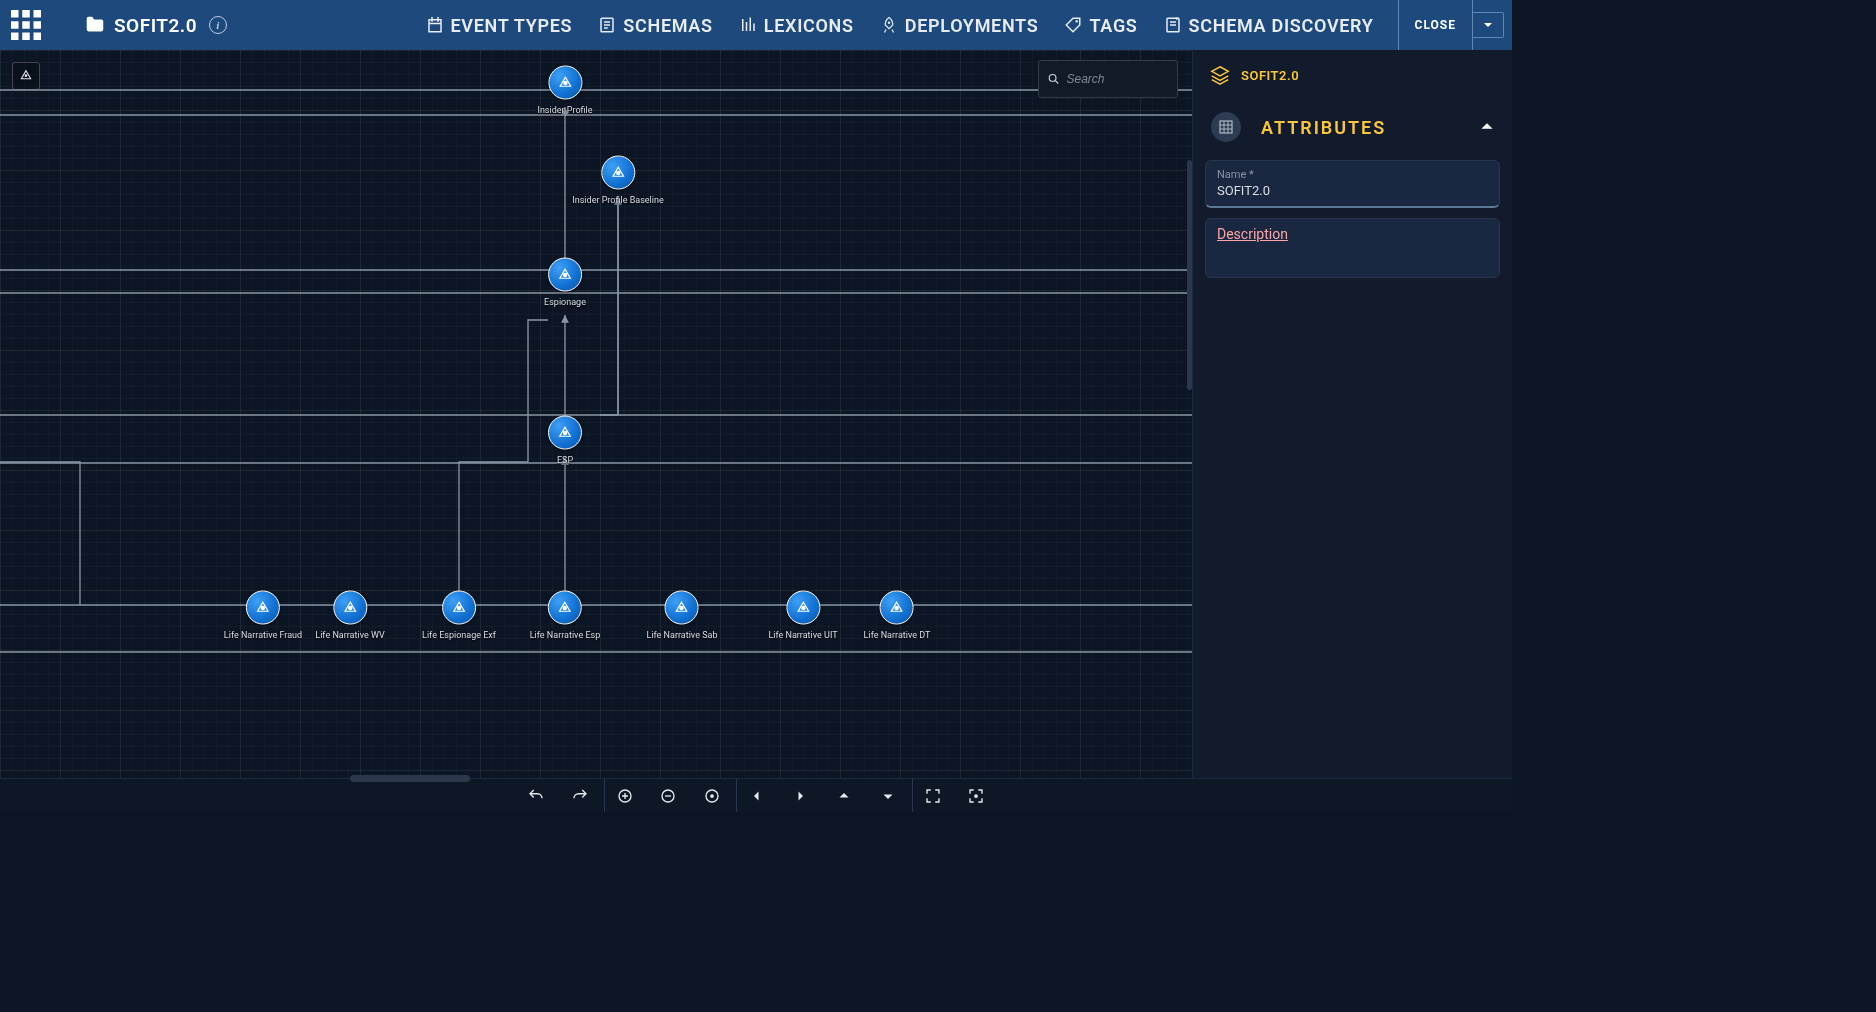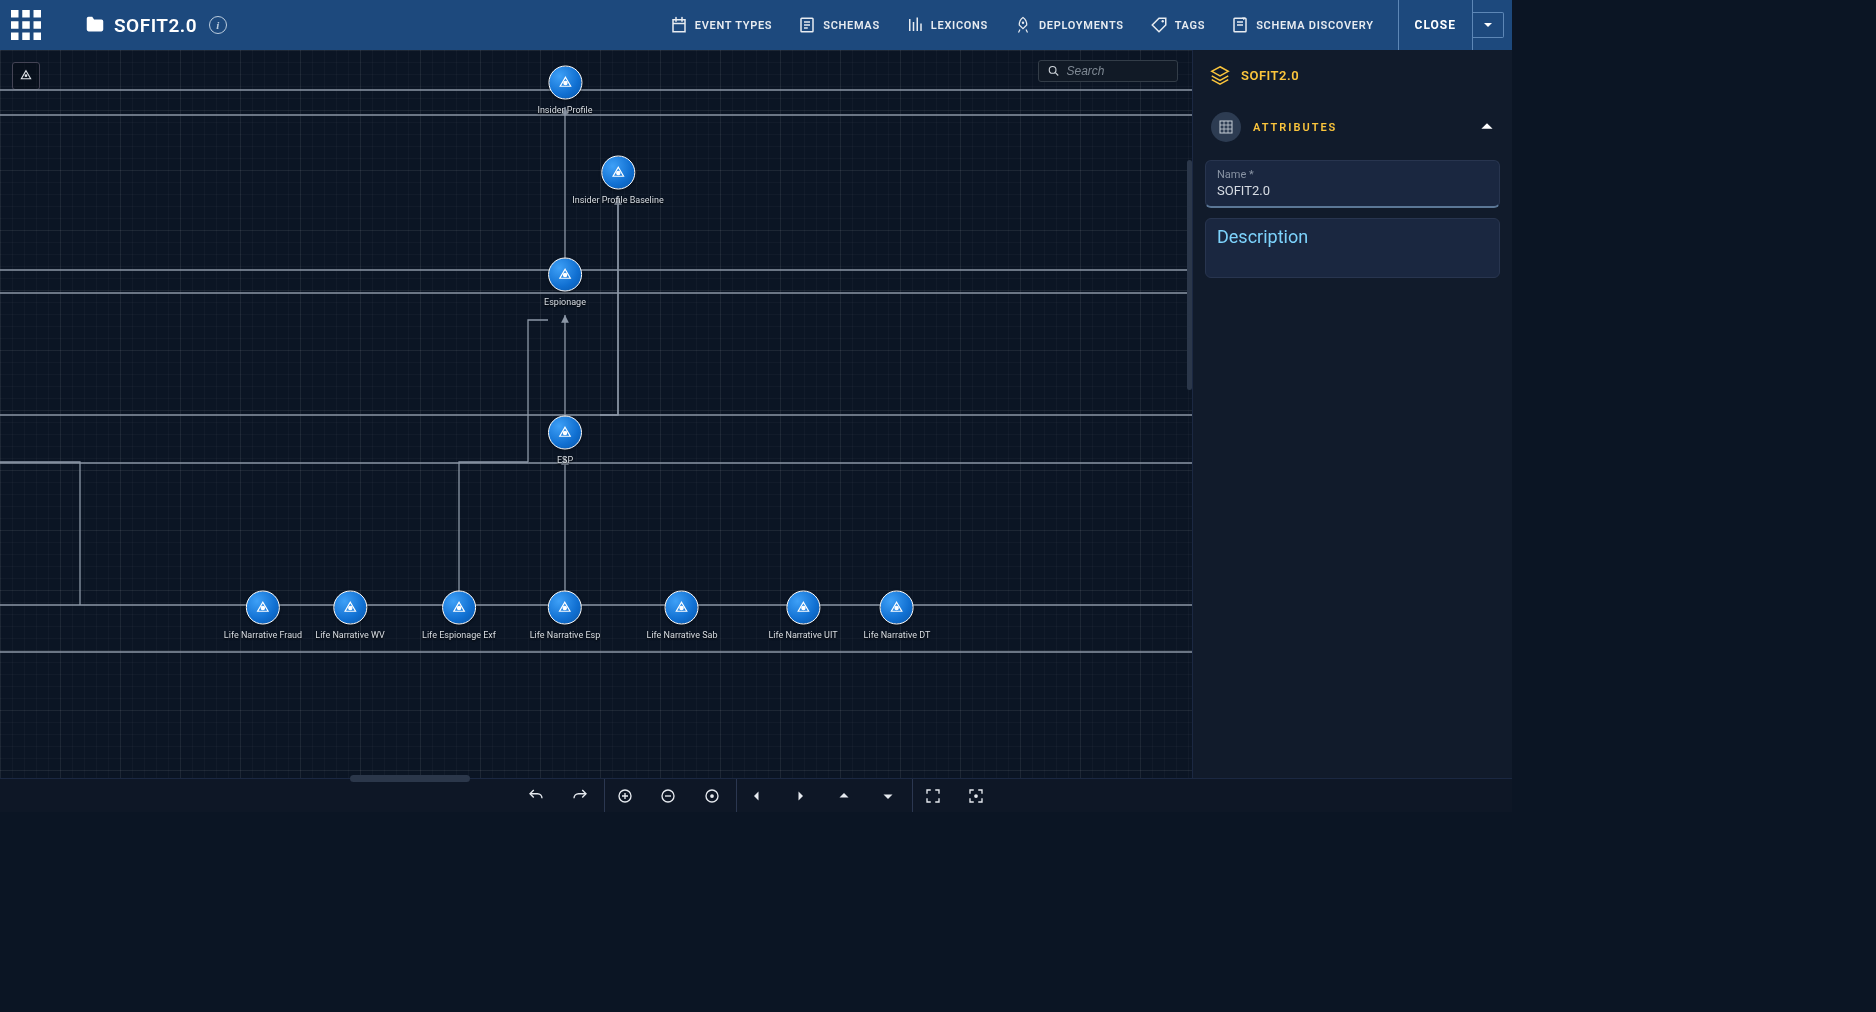--- a/index.html
+++ b/index.html
@@ -24,21 +24,21 @@
 }
 .apps-icon {
   width: 36px; height: 36px; display: flex; align-items: center; justify-content: center; cursor: pointer;
 }
 .apps-icon svg { fill: #fff; }
 .folder-title { display: flex; align-items: center; gap: 8px; margin-left: 40px; font-size: 19px; font-weight: 600; letter-spacing: 0.5px; }
 .folder-title svg { fill: #fff; }
 .info-icon { width: 18px; height: 18px; border: 1.5px solid #bcd; border-radius: 50%; display: flex; align-items: center; justify-content: center; font-size: 11px; color: #bcd; margin-left: 4px; font-style: italic; font-family: Georgia, serif; }
 
 .tabs { display: flex; gap: 26px; margin-left: auto; margin-right: 24px; align-items: center; }
-.tab { display: flex; align-items: center; gap: 7px; font-size: 11px; font-weight: 600; letter-spacing: 0.7px; cursor: pointer; color: #e8ecf1; }
+.tab { display: flex; align-items: center; gap: 7px; font-size: 18px; font-weight: 600; letter-spacing: 0.7px; cursor: pointer; color: #e8ecf1; }
 .tab svg, .tab .ico { width: 18px; height: 18px; fill: #e8ecf1; }
 
 .close-group { display: flex; align-items: center; }
 .close-btn { border: 1px solid #5d87b6; padding: 24px 16px; font-size: 12px; font-weight: 700; letter-spacing: 1px; color: #fff; cursor: pointer; border-radius: 2px 0 0 2px; }
 .close-dd { border: 1px solid #5d87b6; border-left: none; padding: 7px 10px; cursor: pointer; border-radius: 0 2px 2px 0; display: flex; align-items: center; justify-content: center; }
 .close-dd svg { fill: #fff; width: 10px; height: 10px; }
 
 
 .canvas {
   position: absolute;
@@ -52,21 +52,21 @@
   overflow: hidden;
 }
 .canvas svg.edges { position: absolute; inset: 0; width: 100%; height: 100%; }
 .canvas svg.edges line, .canvas svg.edges path { stroke: #8c97a6; stroke-width: 1.3; fill: none; }
 .canvas svg.edges marker path { fill: #8c97a6; stroke: none; }
 
 .nav-anchor { position: absolute; top: 12px; left: 12px; width: 28px; height: 28px; border: 1px solid #445; border-radius: 3px; display:flex;align-items:center;justify-content:center; background: rgba(0,0,0,0.2);}
 .nav-anchor svg { width: 16px; height: 16px; fill: #e0e4e9; }
 
 .search {
-  position: absolute; top: 10px; right: 14px; width: 140px; height: 22px;
+  position: absolute; top: 10px; right: 14px; width: 140px; height: 38px;
   background: #111a26; border: 1px solid #333d48; border-radius: 3px;
   display: flex; align-items: center; padding: 0 8px; gap: 6px;
 }
 .search svg { width: 16px; height:16px; fill: #cfd5db; }
 .search input { background: transparent; border: none; outline: none; color: #fff; font-style: italic; font-size: 12px; width: 100%; }
 .search input::placeholder { color: #7f8994; }
 
 .node { position: absolute; display: flex; flex-direction: column; align-items: center; transform: translate(-50%, -50%); }
 .bubble {
   width: 34px; height: 34px; border-radius: 50%;
@@ -88,29 +88,29 @@
 .panel-hdr-title { color: #fbc53c; font-size: 13px; font-weight: 600; letter-spacing: 0.5px; }
 
 .panel-tabs { display: flex; }
 .panel-tab { flex: 1; text-align: center; padding: 11px 0; font-size: 12px; font-weight: 600; letter-spacing: 1px; cursor: pointer; color: #c8cfd7; }
 .panel-tab.active { border-bottom: 3px solid #2f8de6; color: #fff; }
 
 .section { padding: 0 12px; }
 .section-head { display: flex; align-items: center; gap: 12px; padding: 16px 6px 18px; }
 .section-head .sicon { width: 30px; height: 30px; border-radius: 50%; background: #2d3c52; display:flex;align-items:center;justify-content:center; }
 .section-head .sicon svg { width: 16px; height: 16px; fill: #c8cfd7; }
-.section-head .stitle { color: #fbc53c; font-size: 11px; font-weight: 600; letter-spacing: 2px; }
+.section-head .stitle { color: #fbc53c; font-size: 18px; font-weight: 600; letter-spacing: 2px; margin-left: 8px; }
 .section-head .chev { margin-left: auto; }
 .section-head .chev svg { width: 14px; height: 14px; fill: #fff; }
 
 .field { background: #1a2740; border: 1px solid #28354f; border-radius: 6px; padding: 7px 11px 8px; margin-bottom: 10px; }
 .field .flabel { color: #8893a3; font-size: 11px; }
 .field .fvalue { color: #d7dce3; font-size: 13px; margin-top: 2px; }
 .field.tall { min-height: 60px; }
-.field.tall .flabel2 { color: #7dd3fc; font-size: 18px; }
+.field.tall .flabel2 { color: #fca5a5; font-size: 14px; text-decoration: underline; }
 .field.underline { border-bottom: 2px solid #5b7796; }
 
 
 .bottombar {
   position: absolute; bottom: 0; left: 0; right: 0; height: 34px;
   background: #0e1726; display: flex; align-items: center; justify-content: center; gap: 4px;
   border-top: 1px solid #1b2842;
 }
 .btool { width: 40px; height: 34px; display:flex;align-items:center;justify-content:center; cursor: pointer; }
 .btool svg { width: 18px; height: 18px; fill: #e6eaef; }

